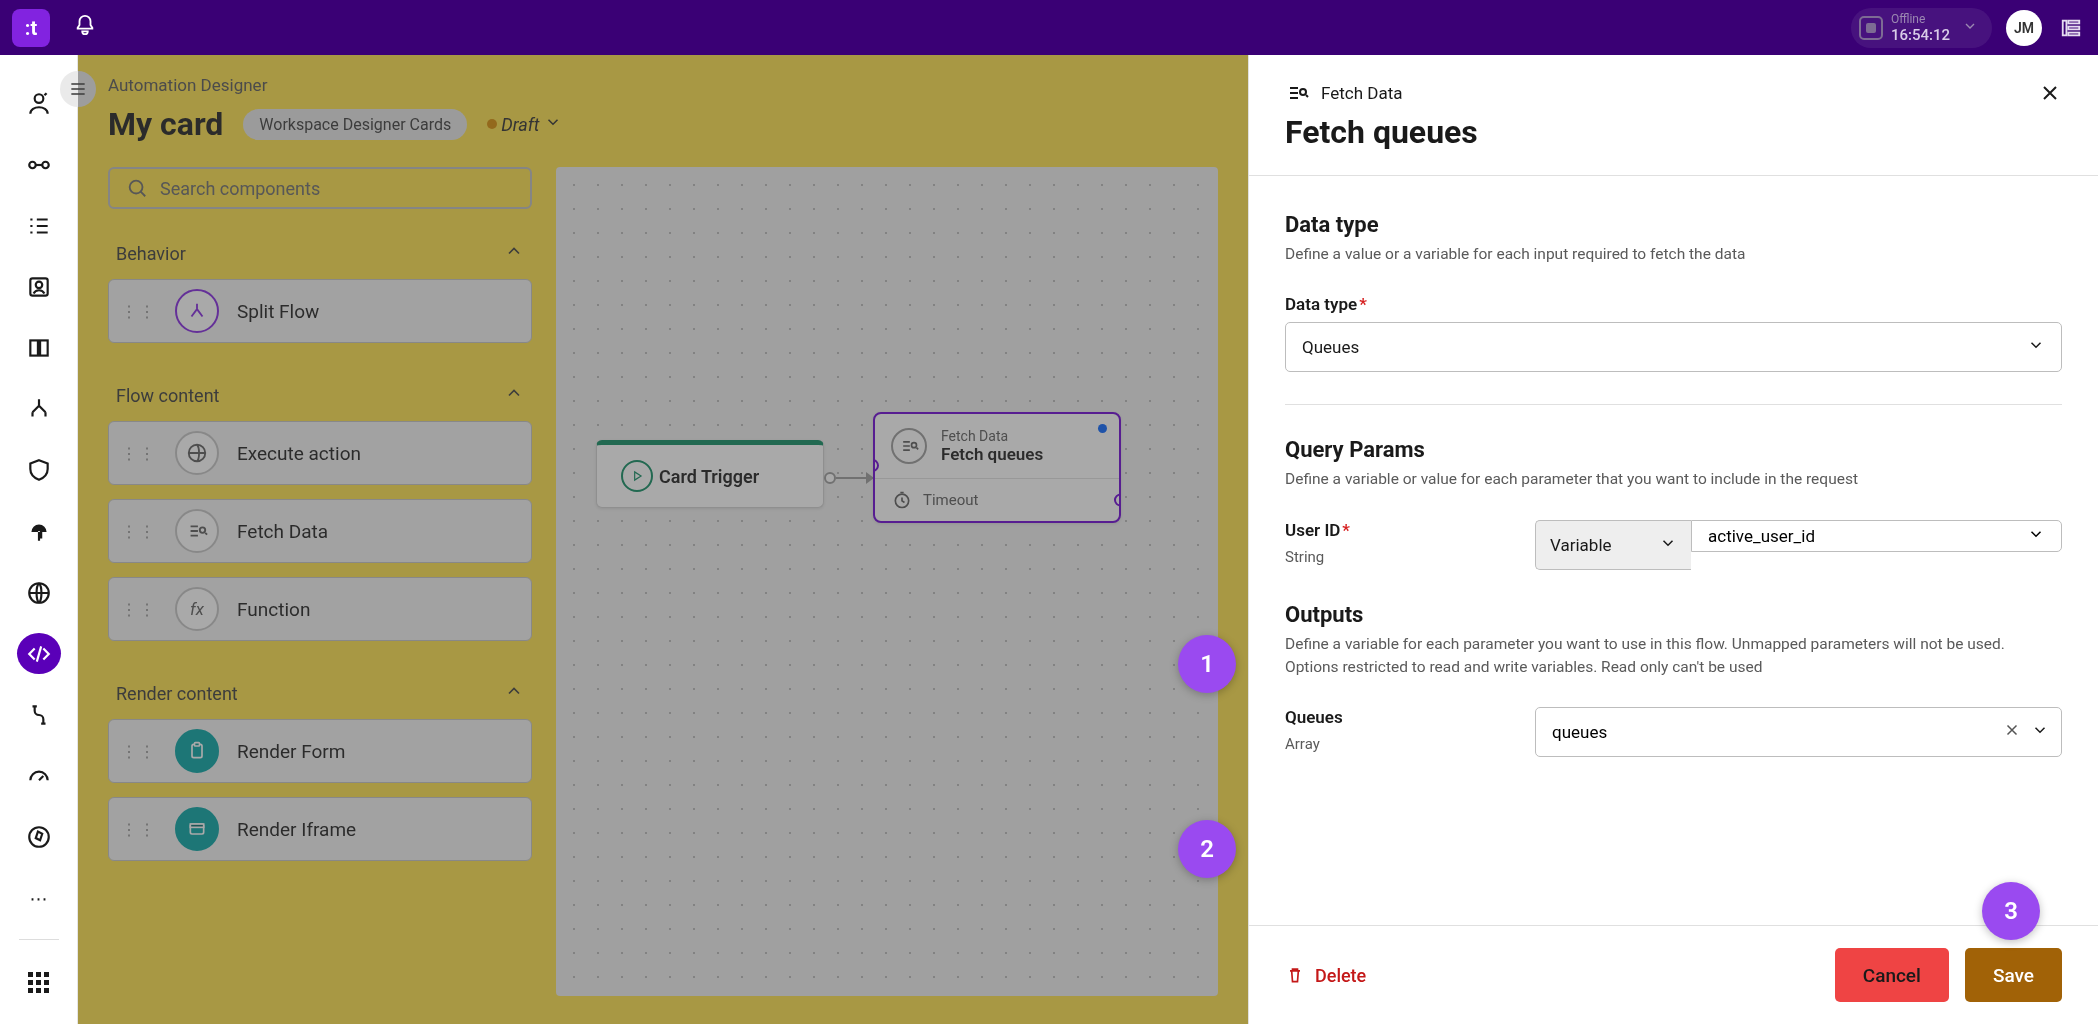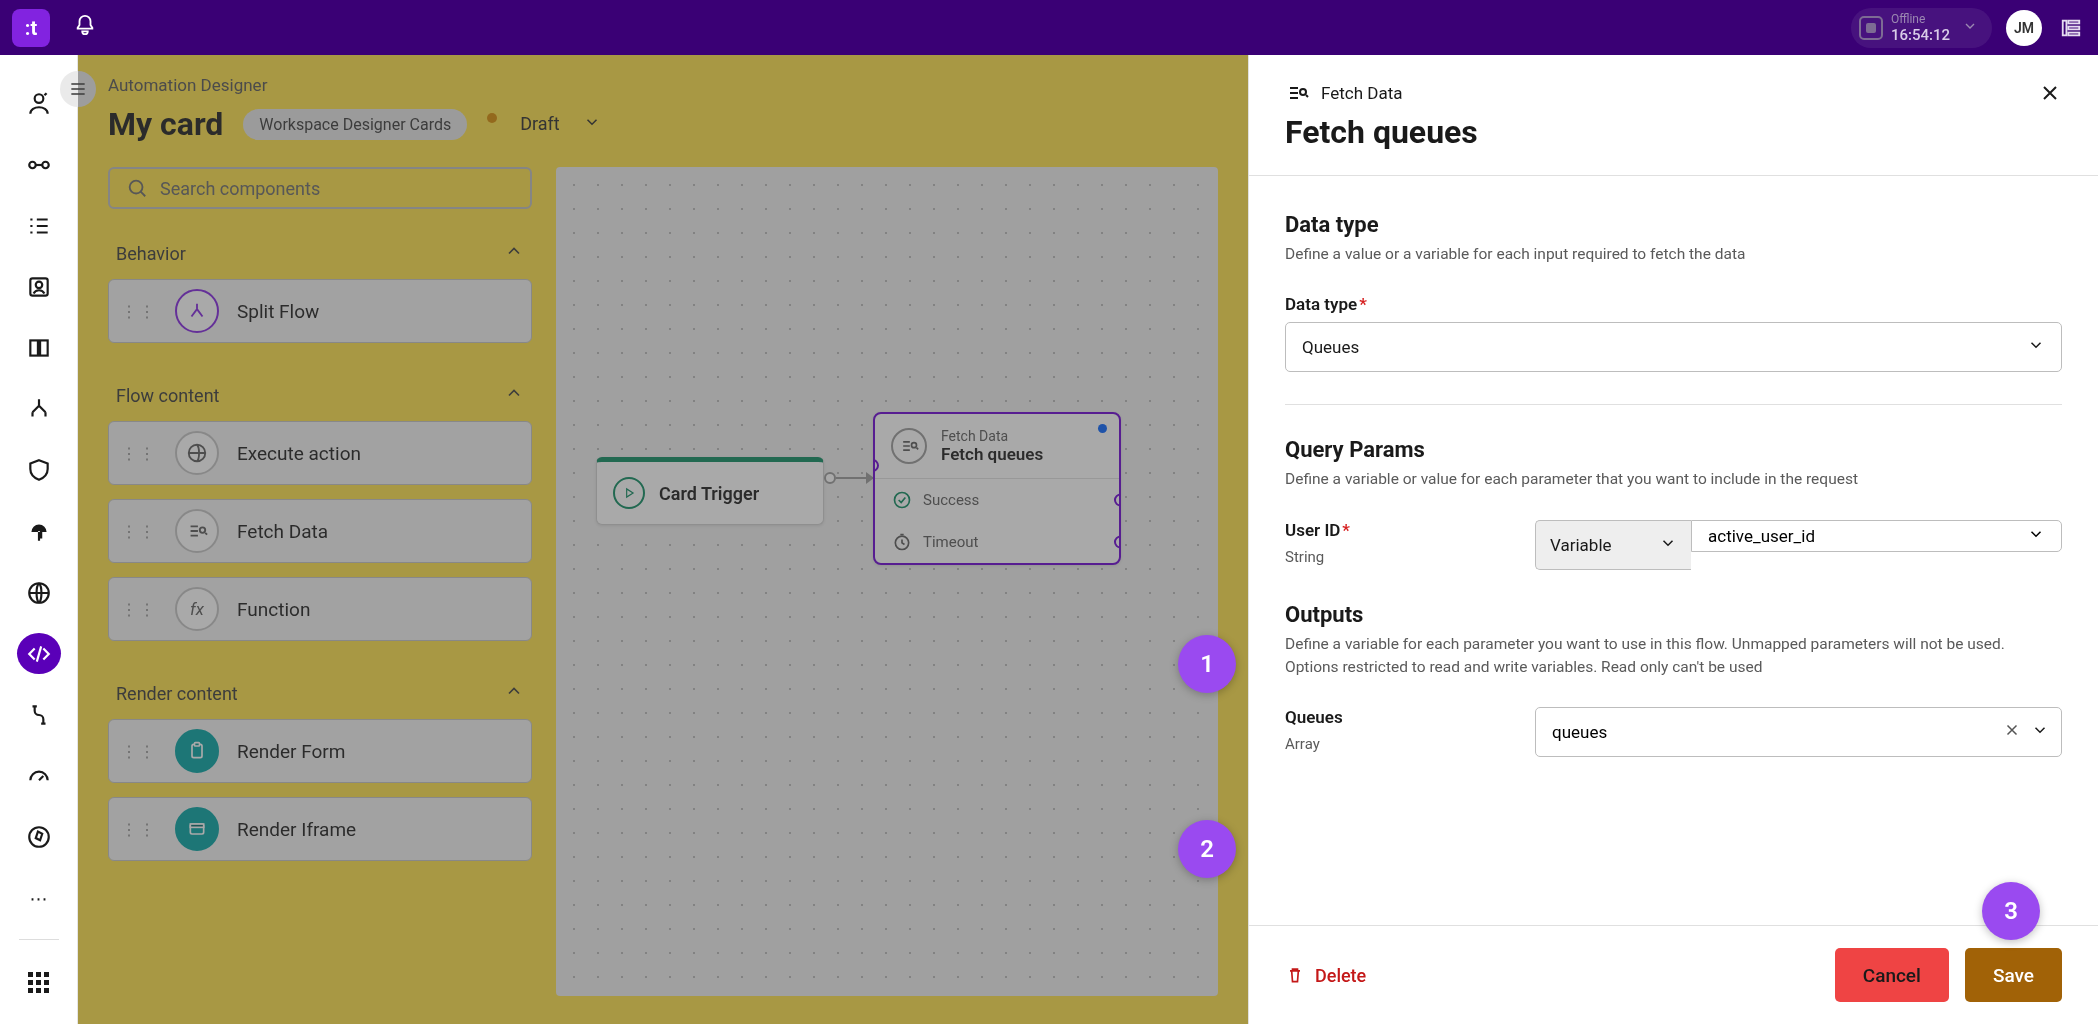--- a/index.html
+++ b/index.html
@@ -167,23 +167,25 @@
     }
     .chip {
       background: #e6e6e6;
       border-radius: 16px;
       padding: 6px 16px;
       font-size: 16px;
       color: #3a3a3a;
     }
     .draft-chip {
       display: flex;
-      gap: 23px;
+      align-items: center;
+      gap: 4px;
       font-size: 18px;
       color:#2a2a2a;
+      font-style:italic;
     }
     .draft-dot {
       width: 10px;
       height: 10px;
       background: #d88b00;
       border-radius: 50%;
     }
     .draft-chev {font-size:16px;}
     
     .inner-layout {
@@ -263,28 +265,28 @@
     }
     .flow-node {
       position: absolute;
       background: #fff;
       border-radius: 6px;
       border: 1px solid #d0d0d0;
       box-shadow: 0 1px 3px rgba(0,0,0,0.1);
     }
     .trigger-node {
       left: 40px;
-      top: 290px;
+      top: 273px;
       width: 228px;
       height: 68px;
       border-top: 5px solid #0a8a5f;
       display: flex;
       align-items: center;
-      gap: 14px;
-      padding: 0 16px;
+      gap: 6px;
+      padding: 0 24px;
     }
     .circle-icon {
       width: 32px;
       height: 32px;
       border: 2.5px solid #0a8a5f;
       border-radius: 50%;
       display: flex;
       align-items: center;
       justify-content: center;
       color: #0a8a5f;
@@ -817,30 +819,20 @@
                     <path d="M21 14l2 2"></path>
                   </svg>
                 </div>
               <div class="fetch-labels">
                 <div class="fetch-small">Fetch Data</div>
                 <div class="fetch-title">Fetch queues</div>
               </div>
               <div class="blue-dot"></div>
             </div>
             <div class="fetch-row">
-              <div class="row-icon success">
-                  <svg viewBox="0 0 24 24" width="20" height="20">
-                    <circle cx="12" cy="12" r="9"></circle>
-                    <path d="M8 12l3 3 5-6"></path>
-                  </svg>
-                </div>
-              <span>Success</span>
-              <div class="port"></div>
-            </div>
-            <div class="fetch-row">
               <div class="row-icon timeout">
                   <svg viewBox="0 0 24 24" width="20" height="20">
                     <circle cx="12" cy="13" r="8"></circle>
                     <path d="M12 9v4l3 2M10 3h4"></path>
                   </svg>
                 </div>
               <span>Timeout</span>
               <div class="port"></div>
             </div>
           </div>

